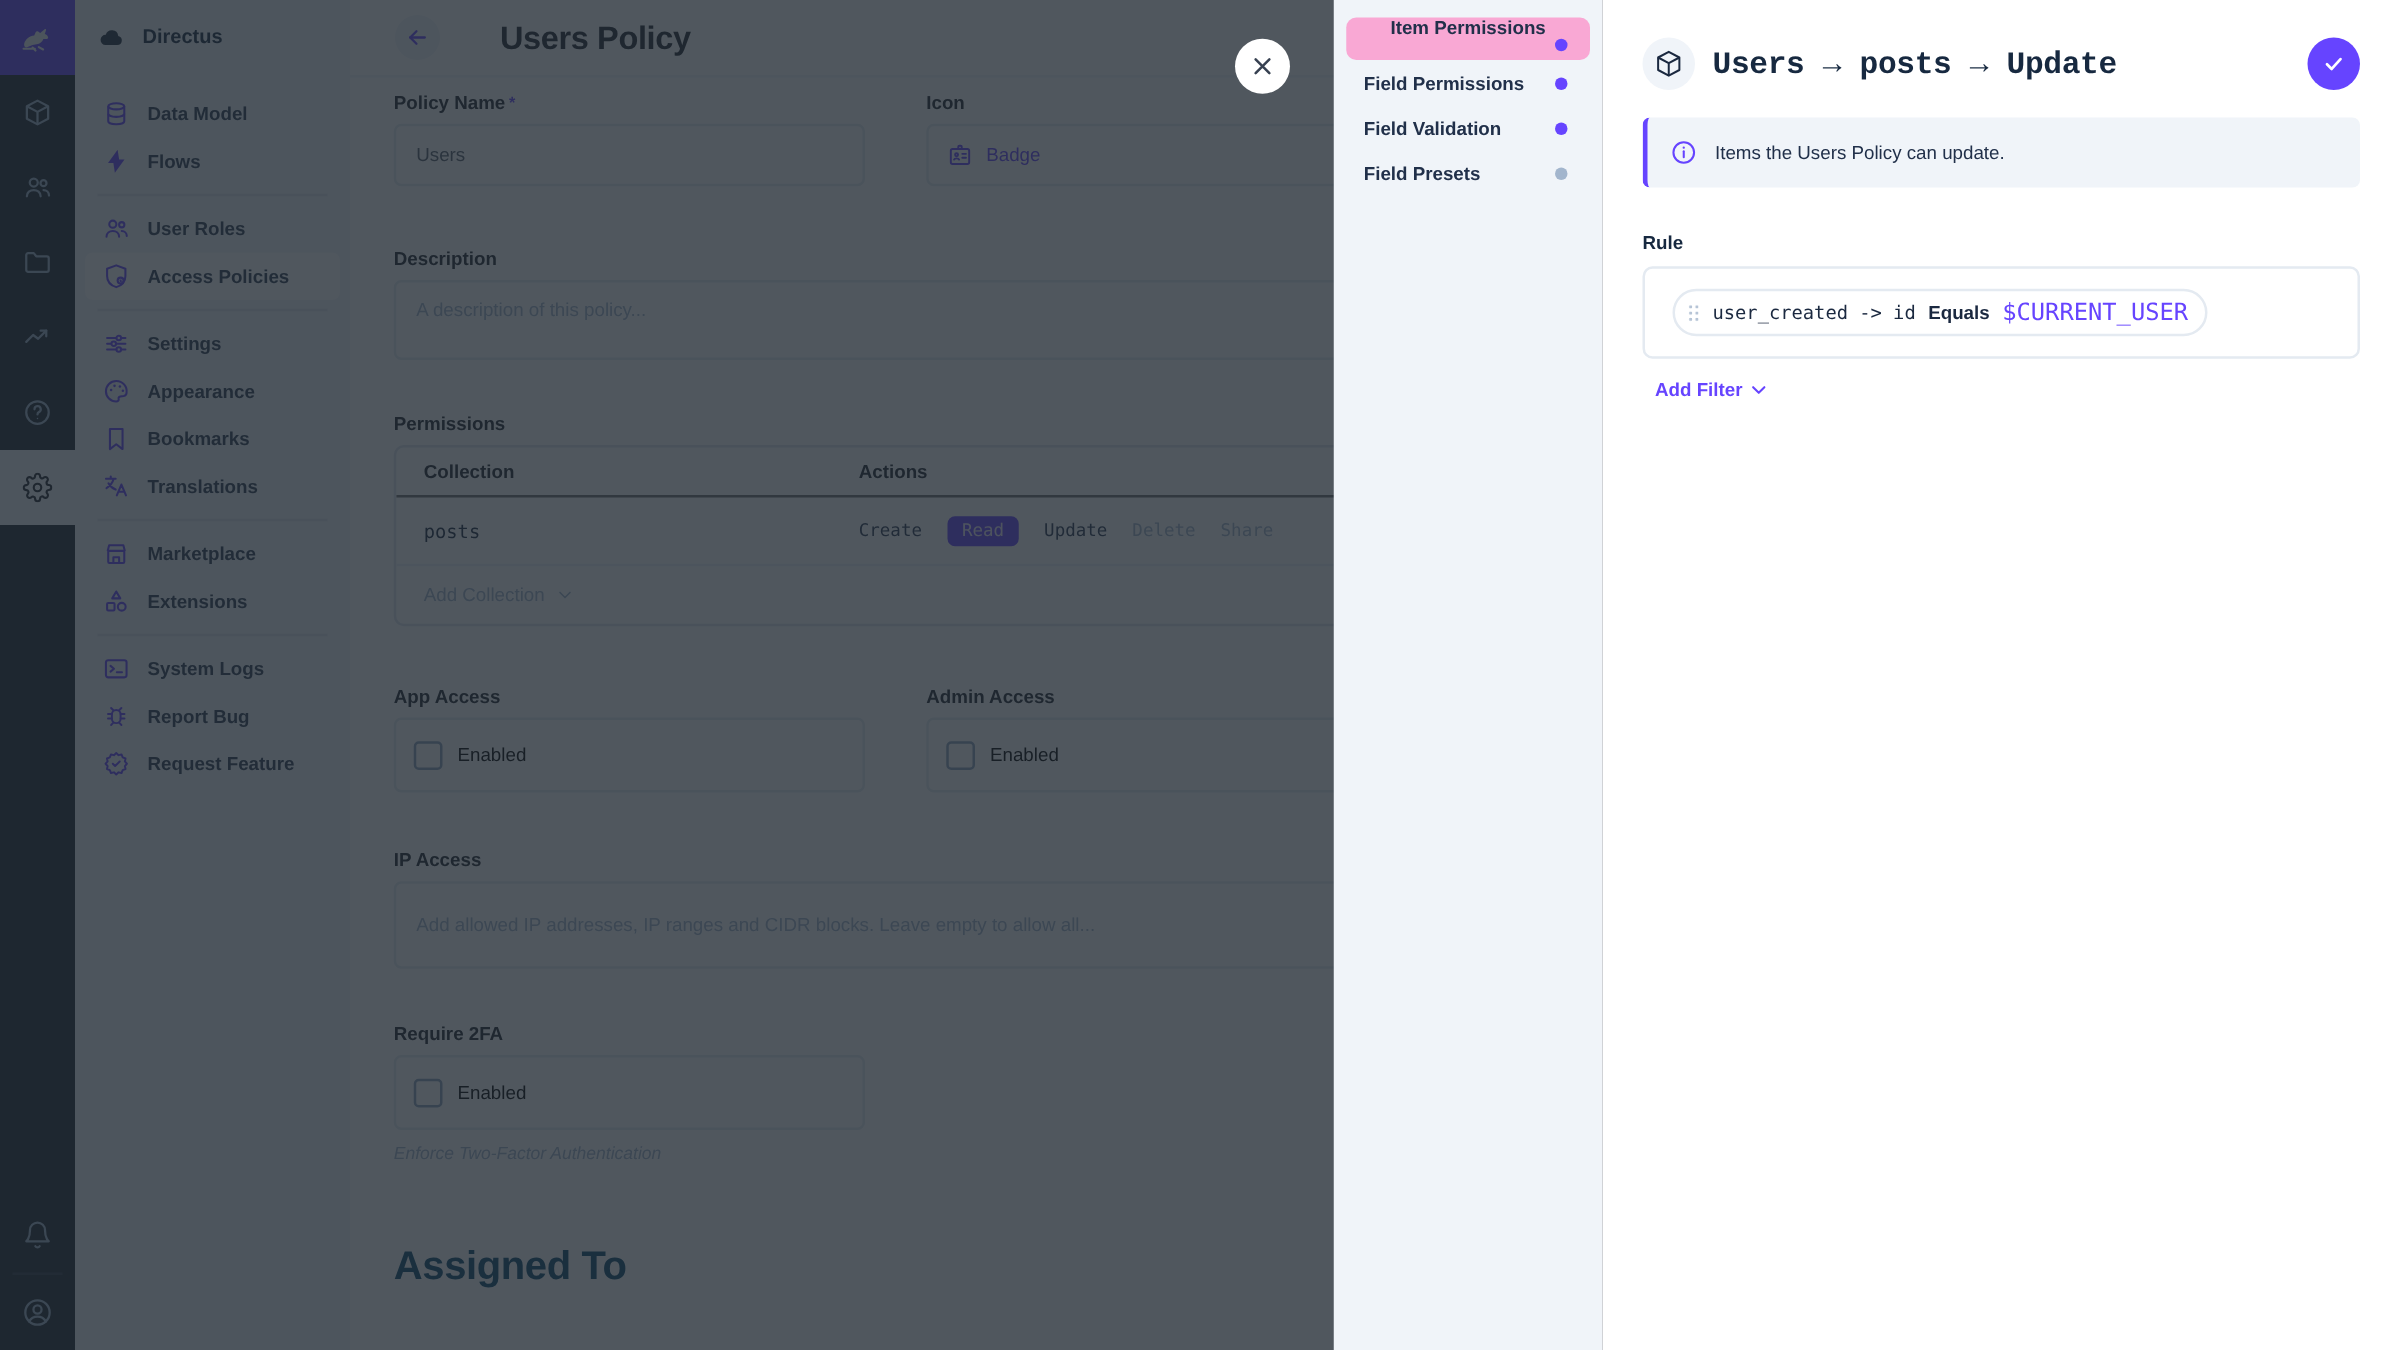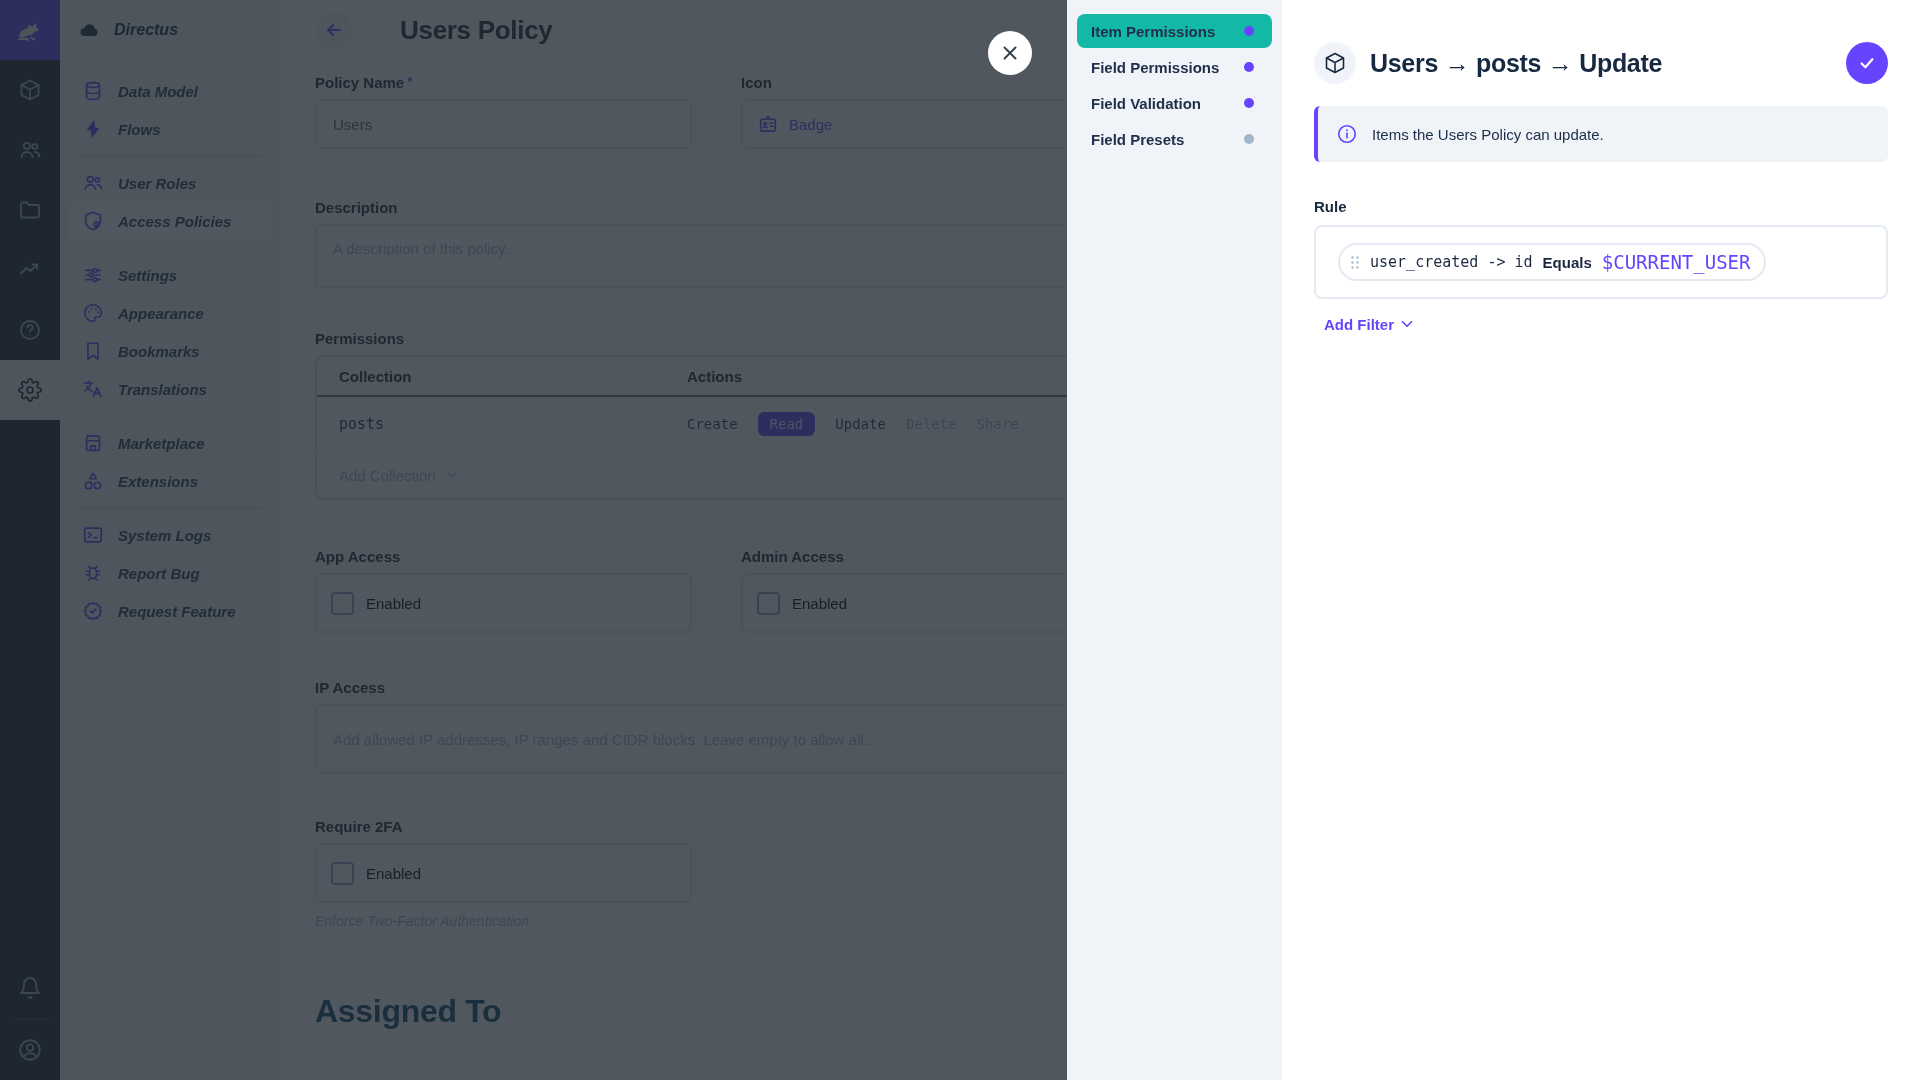--- a/index.html
+++ b/index.html
@@ -17,21 +17,21 @@
   
   .nav{width:220px;background:#f0f4f9;flex-shrink:0;display:flex;flex-direction:column;}
   .nav-header{height:60px;display:flex;align-items:center;gap:14px;padding:0 18px;flex-shrink:0;}
   .nav-header .nlabel{font-size:16px;font-weight:700;color:#172940;}
   .nav-list{padding:12px 0;}
   .nav-item{height:38px;display:flex;align-items:center;gap:14px;padding:0 6px 0 14px;
             margin:0 8px;border-radius:6px;cursor:pointer;}
   .nav-item.active{background:#fdfdfe;}
   .nicon{color:#6644ff;width:22px;height:22px;flex-shrink:0;}
   .nicon svg{width:22px;height:22px;}
-  .nlabel{font-size:15px;font-weight:600;color:#2f3e52;white-space:nowrap;font-style:italic;}
+  .nlabel{font-size:15px;font-weight:600;color:#2f3e52;white-space:nowrap;}
   .nav-divider{height:2px;background:#dde4ee;margin:7px 18px;}
   
   .main{flex:1;background:#ffffff;min-width:0;}
   .main-header{height:60px;display:flex;align-items:center;padding-left:36px;border-bottom:2px solid #f0f4f9;}
   .back-btn{width:36px;height:36px;border-radius:50%;background:#f0f4f9;border:none;cursor:pointer;
             display:flex;align-items:center;justify-content:center;color:#6644ff;padding:0;flex-shrink:0;}
   .page-title{font-size:26px;font-weight:700;color:#21262e;margin:0 0 0 48px;letter-spacing:-0.3px;}
   .form{padding:12px 0 0 35px;width:788px;}
   .field-label{font-size:15px;font-weight:600;color:#21262e;}
   .req{color:#6644ff;font-size:13px;vertical-align:top;margin-left:3px;}
@@ -71,25 +71,25 @@
   .big-heading{margin:64px 0 0;font-size:32px;font-weight:700;color:#0c4a6e;letter-spacing:-0.3px;}
   
   .overlay{position:absolute;inset:0;background:rgba(31,40,49,0.78);z-index:40;}
   .close-btn{position:absolute;left:988px;top:31px;width:44px;height:44px;border-radius:50%;
              background:#fff;border:none;cursor:pointer;z-index:60;display:flex;align-items:center;
              justify-content:center;color:#374151;padding:0;}
   .drawer{position:absolute;top:0;right:0;width:853px;height:1080px;z-index:50;display:flex;}
   .drawer-nav{width:215px;background:#f0f4f9;padding-top:12px;box-sizing:border-box;flex-shrink:0;}
   .dnav-item{height:34px;margin:2px 10px;padding:0 14px;border-radius:8px;display:flex;
              align-items:center;cursor:pointer;}
-  .dnav-item.active{background:#14b8a6;}
+  .dnav-item.active{background:#f9a8d4;flex-direction:column;}
   .dnav-label{font-size:15px;font-weight:600;color:#21304a;}
   .dot{width:10px;height:10px;border-radius:50%;margin-left:auto;margin-right:4px;flex-shrink:0;}
   .drawer-content{flex:1;background:#fff;padding:0 32px;box-sizing:border-box;}
-  .drawer-header{display:flex;align-items:center;padding-top:42px;}
+  .drawer-header{display:flex;align-items:center;padding-top:30px;font-family:Liberation Mono, monospace;}
   .dh-icon{width:42px;height:42px;border-radius:50%;background:#f0f4f9;display:flex;align-items:center;
            justify-content:center;color:#1b2940;flex-shrink:0;}
   .dh-title{font-size:25px;font-weight:700;color:#172940;margin:0 0 0 14px;letter-spacing:-0.3px;}
   .save-btn{margin-left:auto;width:42px;height:42px;border-radius:50%;background:#6644ff;border:none;
             cursor:pointer;display:flex;align-items:center;justify-content:center;color:#fff;padding:0;}
   .notice{margin-top:22px;height:56px;background:#f0f4f9;border-left:4px solid #6644ff;border-radius:6px;
           display:flex;align-items:center;gap:14px;padding:0 18px;}
   .notice-icon{color:#6644ff;flex-shrink:0;}
   .notice-text{font-size:15px;color:#21304a;}
   .rule-label{margin-top:36px;font-size:15px;font-weight:700;color:#172940;}

